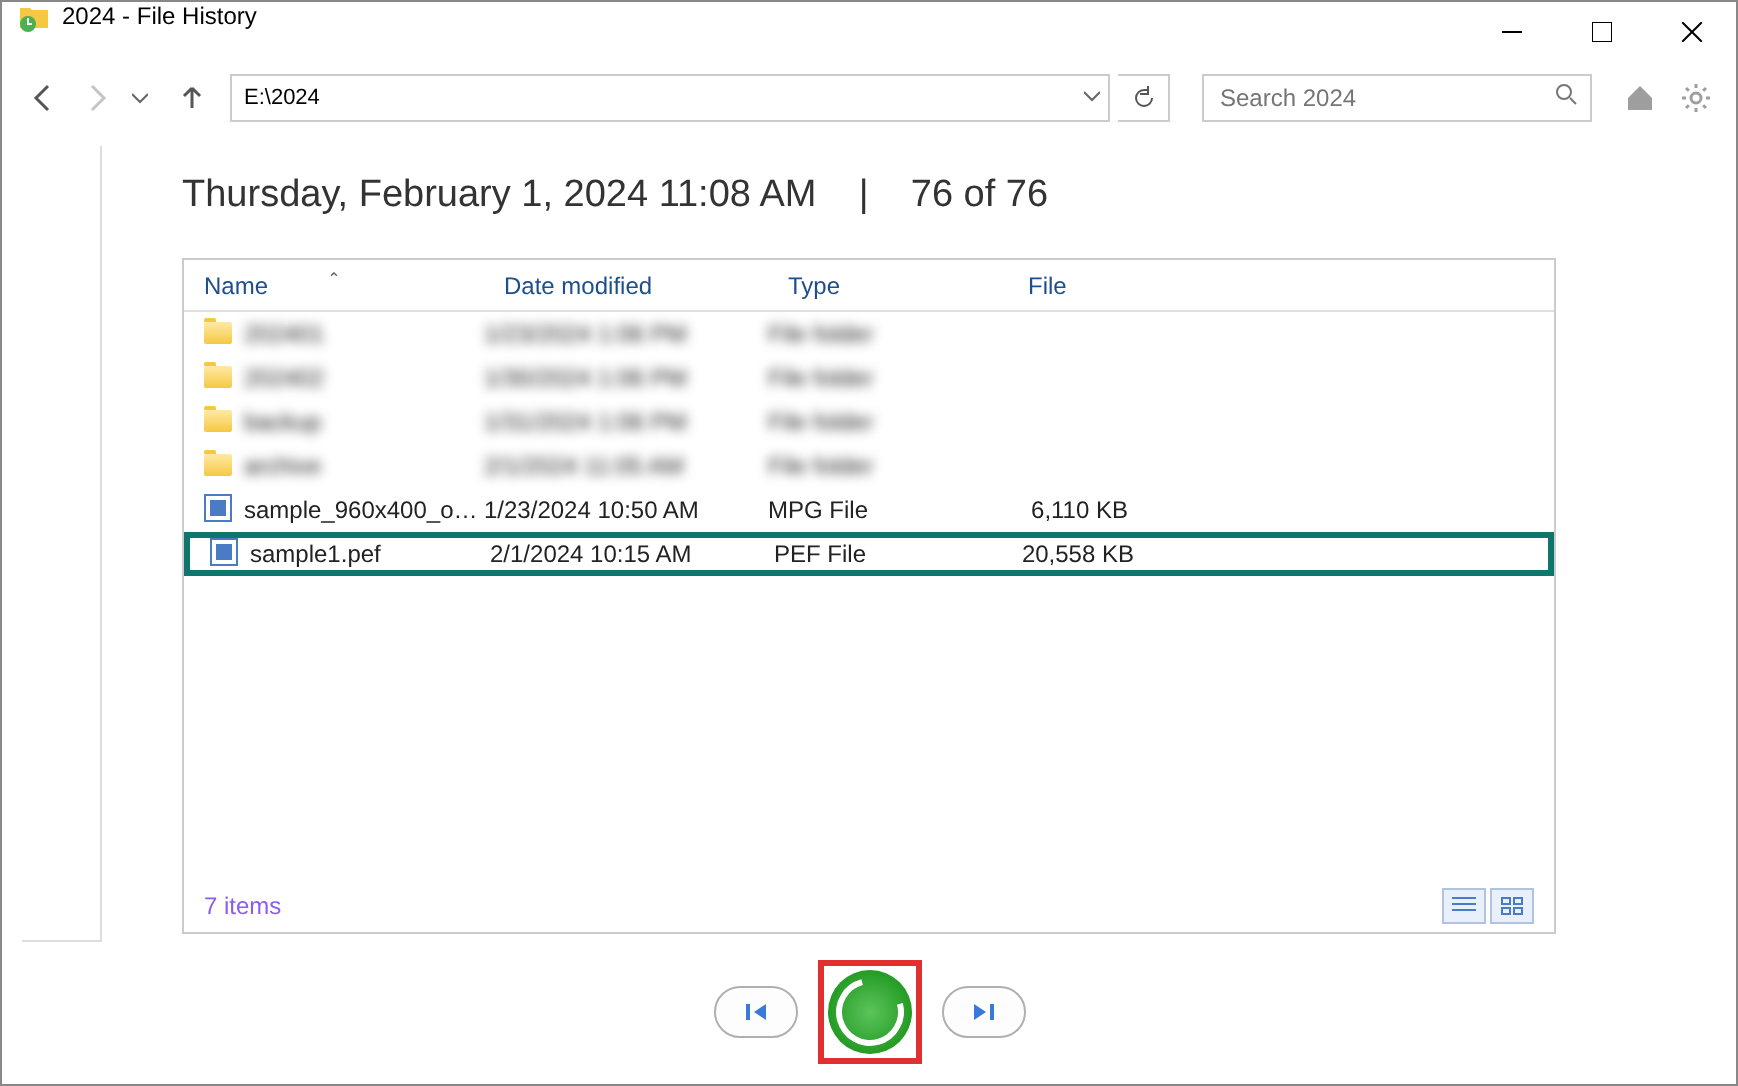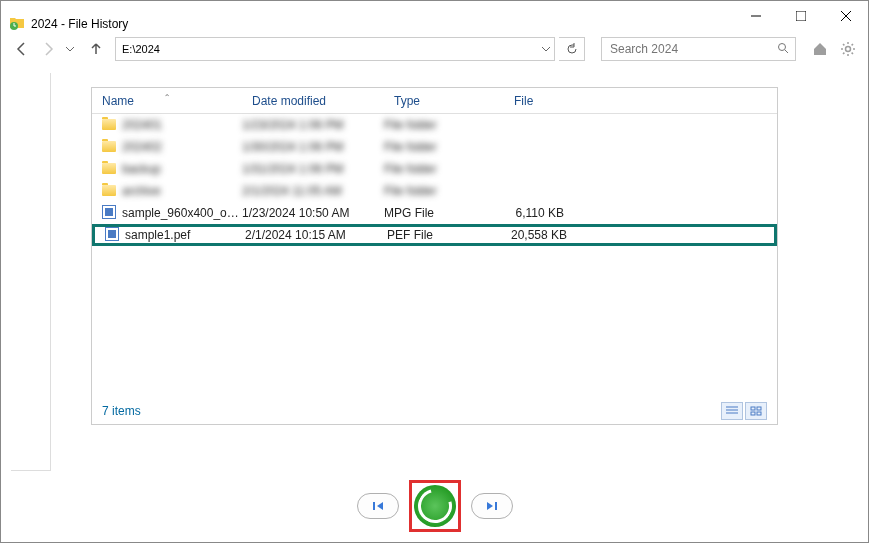--- a/index.html
+++ b/index.html
@@ -1,18 +1,18 @@
 <!DOCTYPE html>
 <html><head>
   <meta charset="utf-8">
   <style>
     * { box-sizing: border-box; font-family: 'Segoe UI', Arial, sans-serif; }
     body { margin: 0; background: #fff; width: 869px; height: 543px; border: 1px solid #888; overflow: hidden; position: relative; }
     
-    .titlebar { height: 30px; display: flex; align-items: flex-end; padding: 0 0 0 8px; }
+    .titlebar { height: 30px; display: flex; align-items: flex-start; padding: 0 0 0 8px; }
     .titlebar-icon { width: 16px; height: 16px; margin-right: 6px; position: relative; }
     .folder-icon-svg { width: 16px; height: 16px; }
     .titlebar-title { font-size: 12px; color: #000; flex: 1; }
     .win-controls { display: flex; }
     .win-btn { width: 45px; height: 30px; display: flex; align-items: center; justify-content: center; cursor: pointer; }
     .win-btn svg { width: 10px; height: 10px; }
     
     .toolbar { height: 36px; display: flex; align-items: center; padding: 0 10px; gap: 4px; }
     .nav-btn { width: 22px; height: 22px; display: flex; align-items: center; justify-content: center; color: #6b6b6b; cursor: pointer; }
     .nav-btn.disabled { color: #c5c5c5; }
@@ -46,21 +46,21 @@
     .folder-yellow { background: linear-gradient(180deg, #ffe9a6 0%, #f5c842 100%); border-radius: 1px; width: 14px; height: 11px; margin-top: 2px; position: relative; }
     .folder-yellow::before { content: ''; position: absolute; top: -2px; left: 0; width: 6px; height: 2px; background: #f5c842; border-radius: 1px 1px 0 0; }
     .file-icon-blue { width: 14px; height: 14px; border: 1px solid #4a7bc4; background: #fff; position: relative; }
     .file-icon-blue::after { content: ''; position: absolute; top: 2px; left: 2px; right: 2px; bottom: 2px; background: #4a7bc4; }
     .cell-name { width: 120px; overflow: hidden; text-overflow: ellipsis; white-space: nowrap; }
     .cell-date { width: 142px; }
     .cell-type { width: 120px; }
     .cell-size { width: 76px; text-align: right; padding-right: 16px; }
     .blurred { filter: blur(3px); }
     
-    .status-bar { position: absolute; bottom: 0; left: 0; right: 0; height: 26px; display: flex; align-items: center; padding: 0 10px; font-size: 12px; color: #0369a1; justify-content: space-between; }
+    .status-bar { position: absolute; bottom: 0; left: 0; right: 0; height: 26px; display: flex; align-items: center; padding: 0 10px; font-size: 12px; color: #8b5cf6; justify-content: space-between; }
     .view-buttons { display: flex; gap: 2px; }
     .view-btn { width: 22px; height: 18px; border: 1px solid #b0c4e0; background: #e8f0fb; display: flex; align-items: center; justify-content: center; cursor: pointer; }
     
     .bottom-controls { position: absolute; bottom: 10px; left: 50%; transform: translateX(-50%); display: flex; align-items: center; gap: 10px; }
     .ctrl-btn { width: 42px; height: 26px; border: 1px solid #b0b0b0; border-radius: 13px; background: #fdfdfd; display: flex; align-items: center; justify-content: center; cursor: pointer; }
     .ctrl-btn svg { width: 14px; height: 14px; fill: #3879d9; }
     .restore-btn { width: 42px; height: 42px; border-radius: 50%; background: radial-gradient(circle, #5bc45b 0%, #0d8a0d 100%); border: none; display: flex; align-items: center; justify-content: center; cursor: pointer; position: relative; }
     .restore-btn::before { content: ''; position: absolute; inset: 4px; border-radius: 50%; border: 3px solid #fff; border-top-color: transparent; transform: rotate(30deg); }
     .restore-highlight { border: 3px solid #e03030; padding: 2px; }
     
@@ -148,20 +148,25 @@
           <circle cx="8" cy="8" r="2.5" fill="none" stroke="#9e9e9e" stroke-width="1.5"></circle>
           <path d="M8 1v2M8 13v2M1 8h2M13 8h2M3 3l1.4 1.4M11.6 11.6L13 13M13 3l-1.4 1.4M4.4 11.6L3 13" stroke="#9e9e9e" stroke-width="1.5"></path>
         </svg>
       </div>
   </div>
 </div>
 
 <div class="sidebar-edge"></div>
 
 <div class="main-area">
+  <div class="header-text">
+    <span>Thursday, February 1, 2024 11:08 AM</span>
+    &nbsp;&nbsp;&nbsp;<span>|</span>&nbsp;&nbsp;&nbsp;
+    <span>76 of 76</span>
+  </div>
 
   <div class="file-list-container">
     <div class="column-headers">
       <div class="col-header col-name">
         <span class="sort-indicator">⌃</span>
         <span>Name</span>
       </div>
       <div class="col-header col-date">Date modified</div>
       <div class="col-header col-type">Type</div>
       <div class="col-header col-size">File</div>

